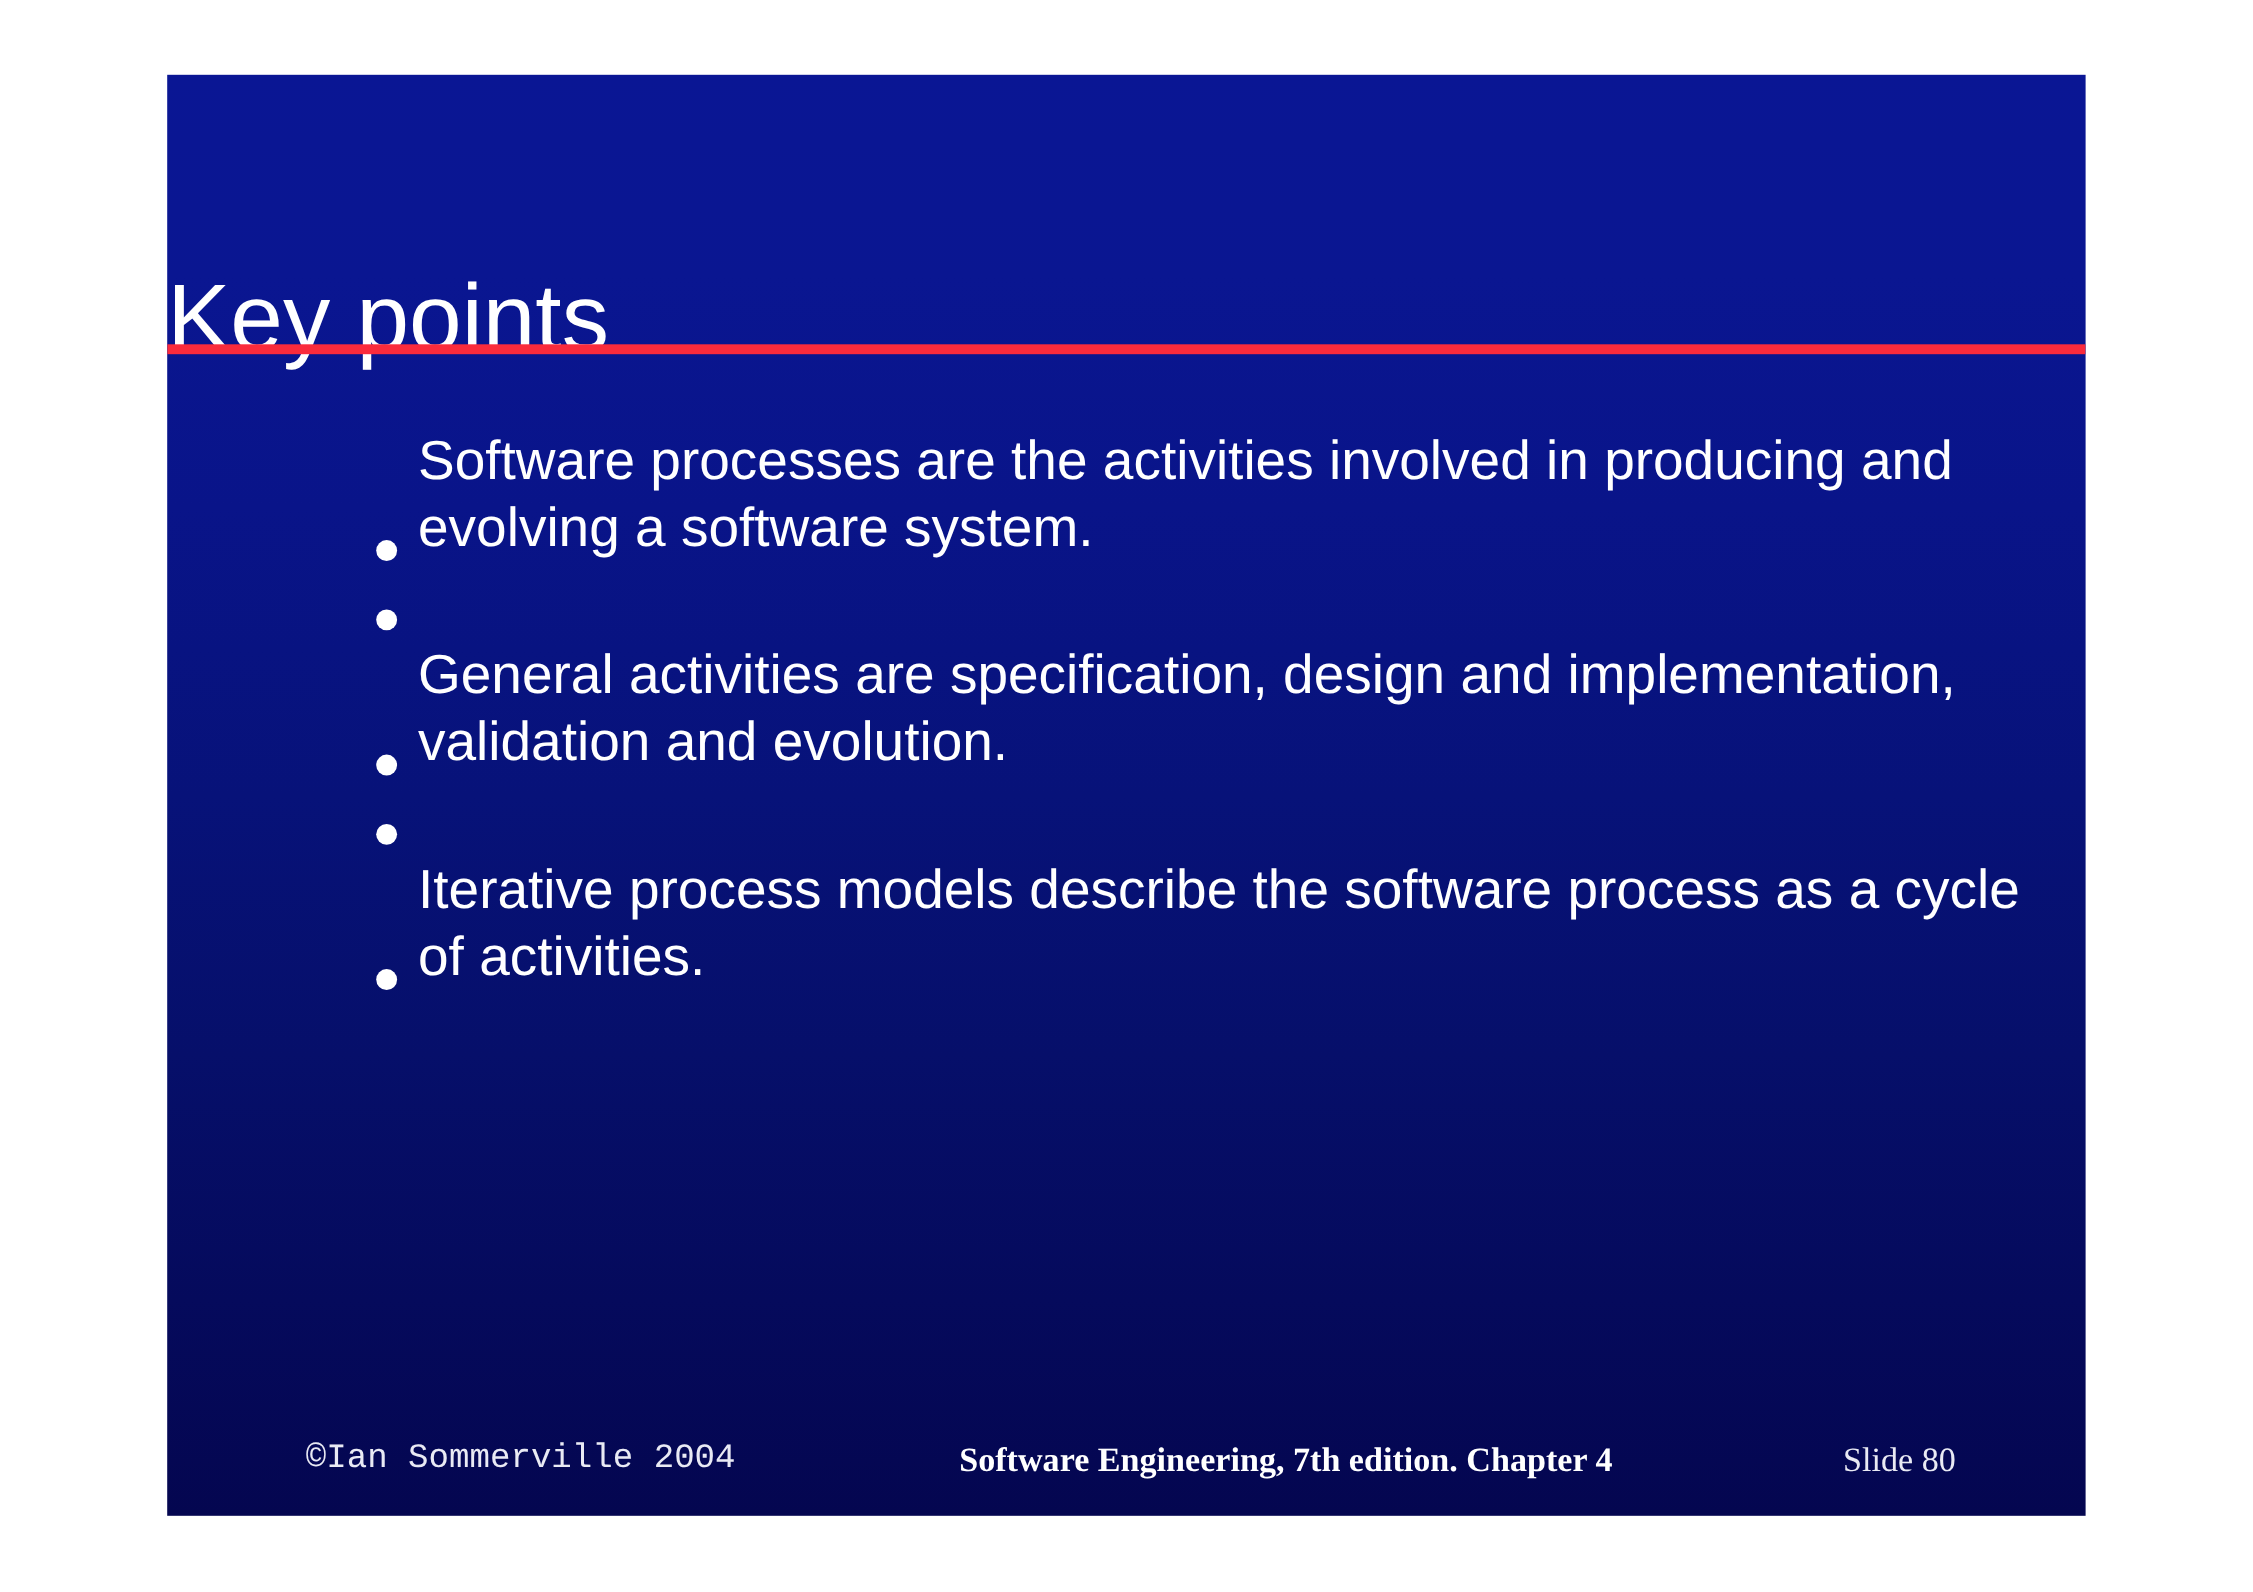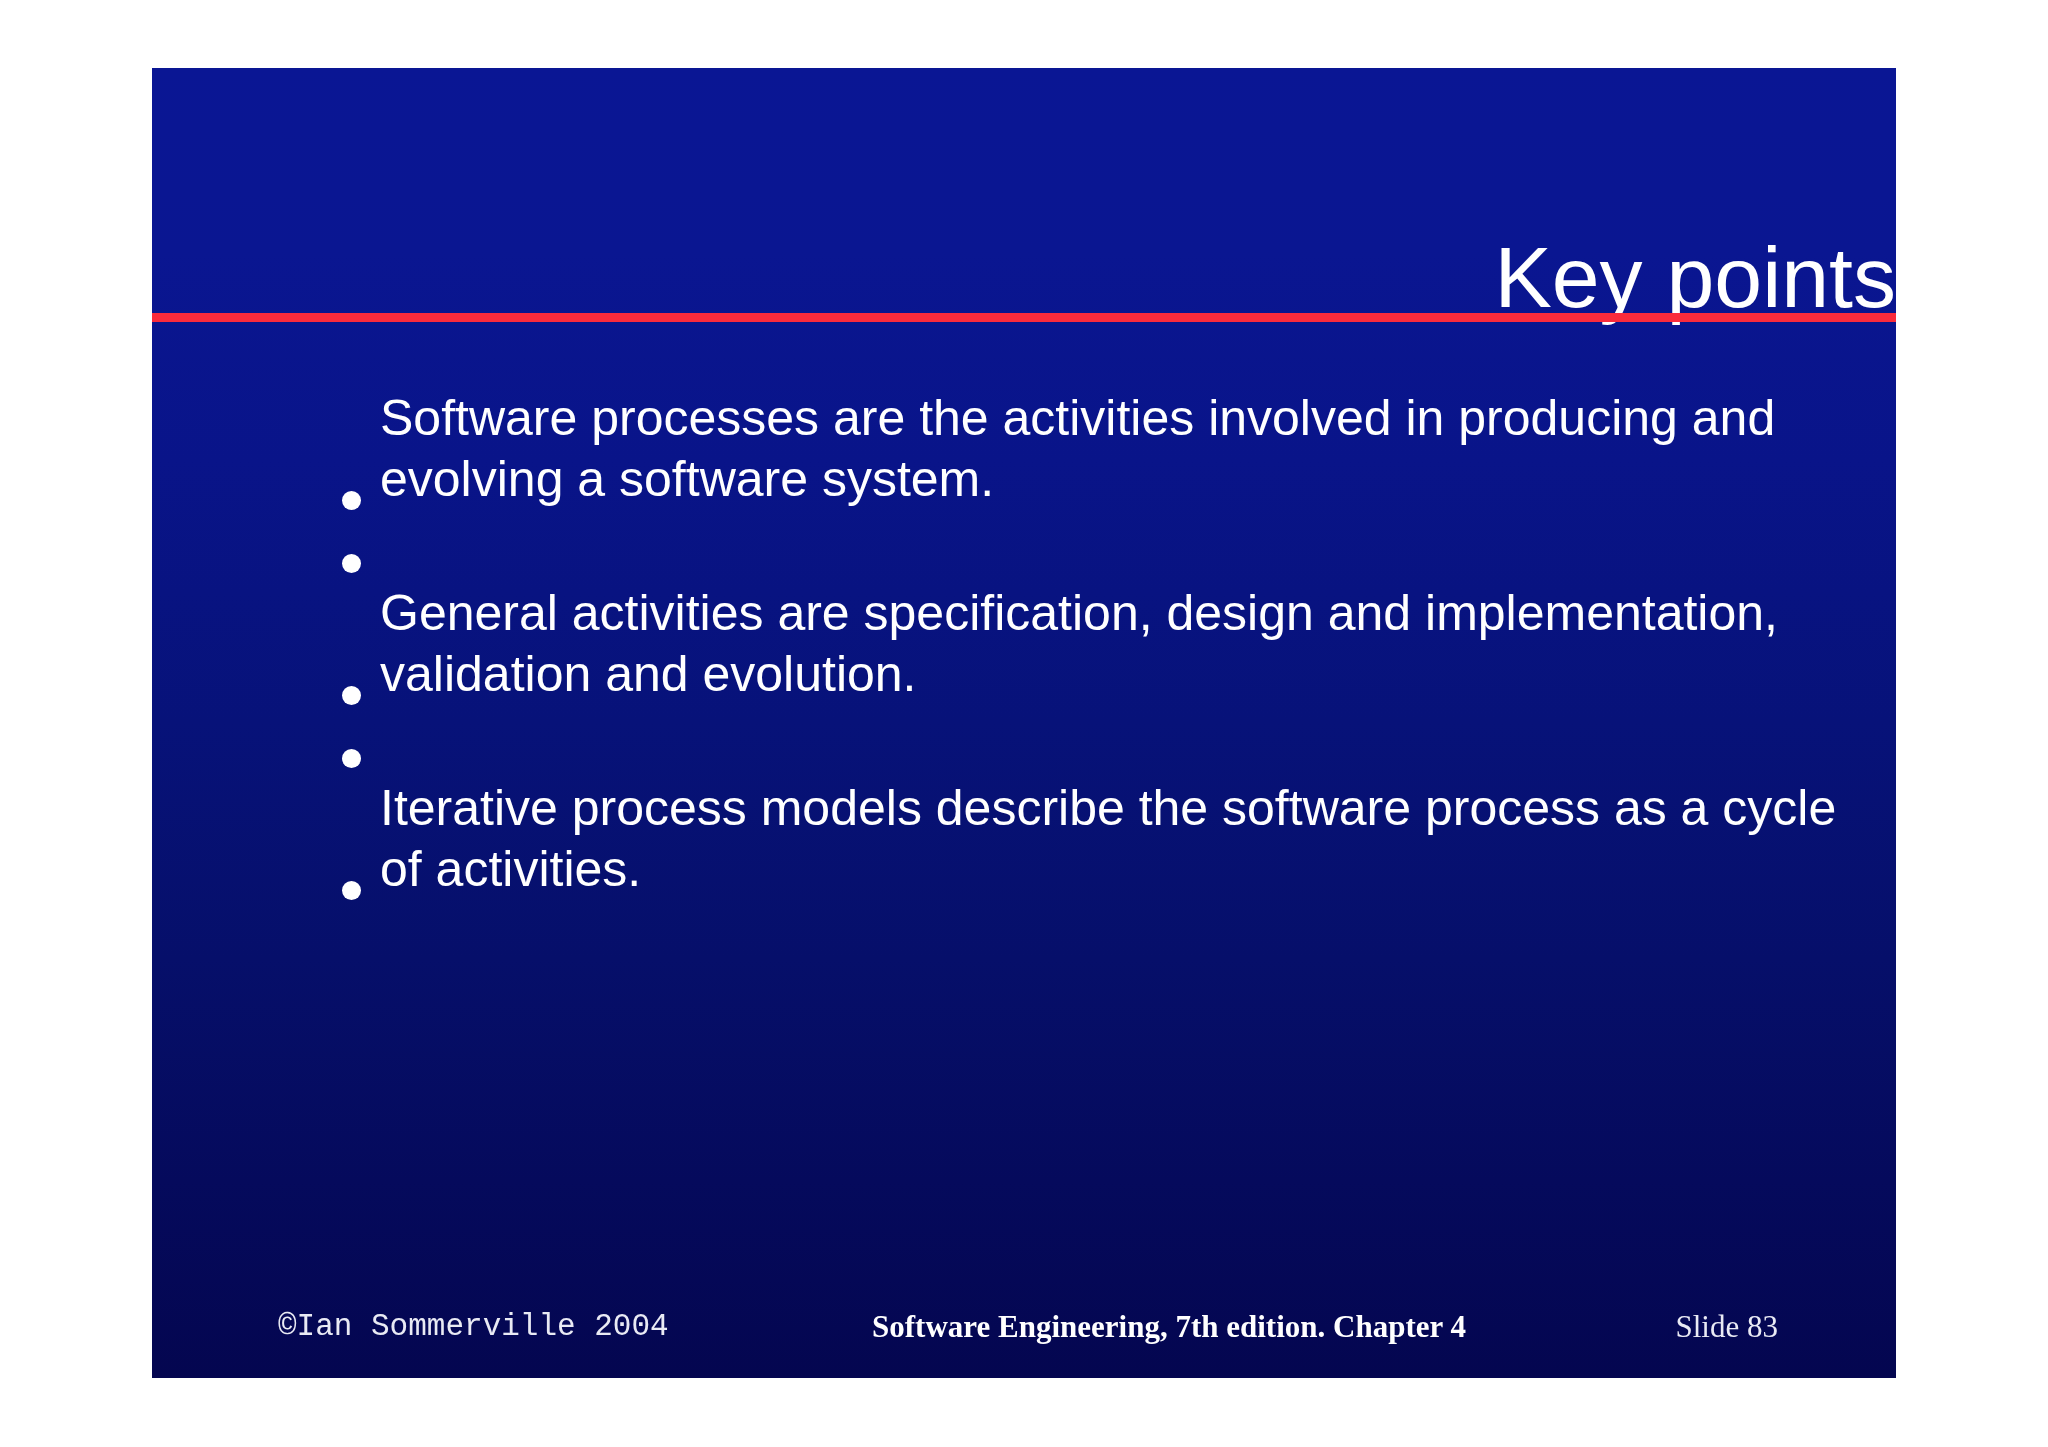--- a/index.html
+++ b/index.html
@@ -37,23 +37,23 @@
                  #050a5c 85%,
                  #040650 100%);
     box-sizing: border-box;
     overflow: hidden;
   }
 
   
   .title-block {
     position: absolute;
     left: 0;
-    top: 108px;
+    top: 120px;
     width: 100%;
-    text-align: right;
+    text-align: left;
   }
   .slide-title {
     display: inline-block;
     color: #ffffff;
     font-family: "Liberation Sans", sans-serif;
     font-size: 86px;
     font-weight: normal;
     line-height: 1;
     letter-spacing: 0px;
     white-space: nowrap;
@@ -196,17 +196,17 @@
             <i></i>
           </span>
         <span class="bullet-text">Iterative process models describe the software process as a cycle of activities.</span>
       </div>
 
     </div>
 
     <div class="footer">
       <span class="footer-left">©Ian Sommerville 2004</span>
       <span class="footer-center">Software Engineering, 7th edition. Chapter 4</span>
-      <span class="footer-right">Slide  83</span>
+      <span class="footer-right">Slide  80</span>
     </div>
 
   </div>
 </div>
 
 </body></html>

